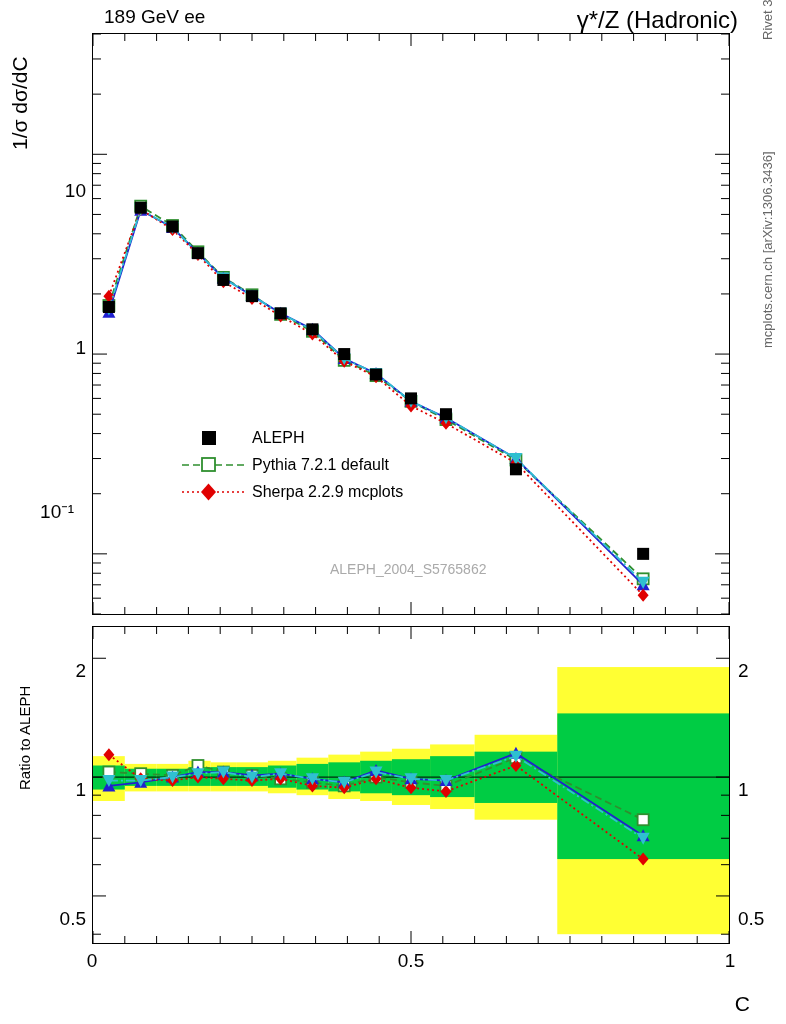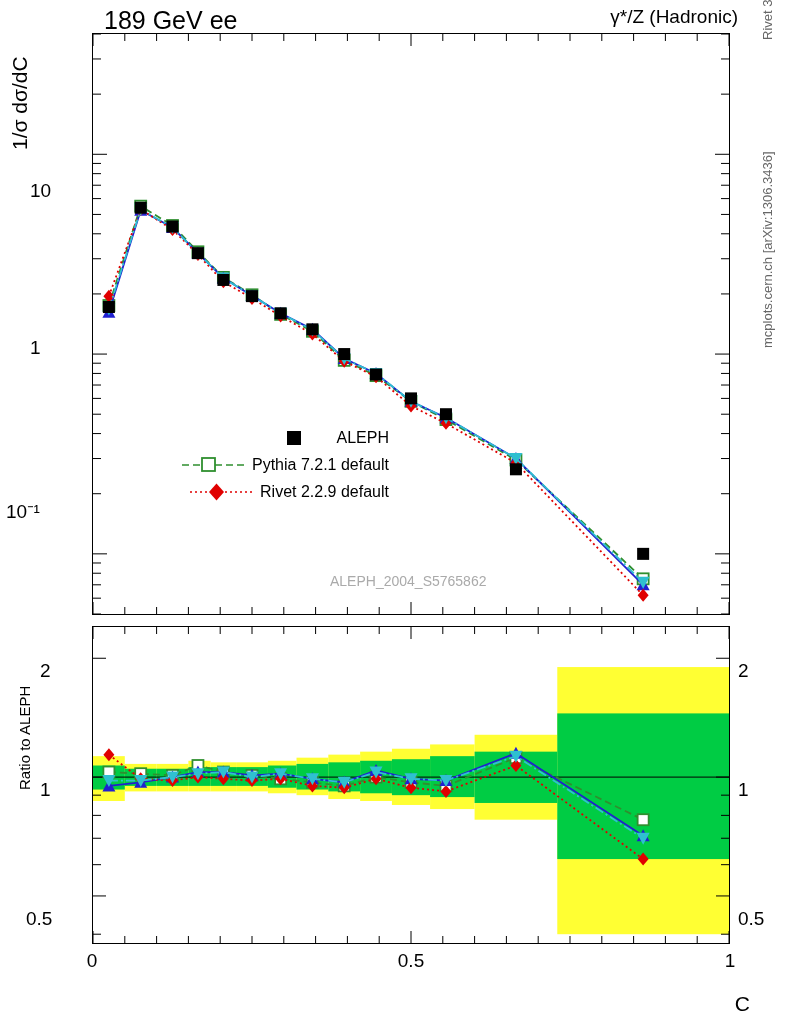--- a/index.html
+++ b/index.html
@@ -2,44 +2,44 @@
 <html><head>
 <meta charset="utf-8">
 <style>
   html,body{margin:0;padding:0;background:#ffffff;}
   body{width:786px;height:1024px;font-family:"Liberation Sans",sans-serif;color:#000;}
   #root{position:relative;width:786px;height:1024px;overflow:hidden;}
 
   .abs{position:absolute;}
 
   
-  .hdr-left{left:104px;top:6px;font-size:25px;}
-  .hdr-right{right:48px;top:6px;font-size:19px;}
+  .hdr-left{left:104px;top:6px;font-size:19px;}
+  .hdr-right{right:48px;top:6px;font-size:24px;}
 
   
   #mainPanel{left:92px;top:33px;width:638px;height:582px;border:1px solid #000;box-sizing:border-box;background:#fff;}
   #ratioPanel{left:92px;top:626px;width:638px;height:318px;border:1px solid #000;box-sizing:border-box;background:#fff;}
 
   
   .ylabel-main{left:8px;top:70px;font-size:21px;transform-origin:left top;transform:rotate(-90deg);white-space:nowrap;}
   .ylabel-ratio{left:16px;top:700px;font-size:15px;transform-origin:left top;transform:rotate(-90deg);white-space:nowrap;}
   .xlabel{right:36px;top:992px;font-size:21px;}
 
   .rightlabel{position:absolute;font-size:13px;color:#666;white-space:nowrap;transform-origin:left top;transform:rotate(-90deg);}
 
-  .ytick-lab{position:absolute;font-size:19px;text-align:left;}
+  .ytick-lab{position:absolute;font-size:19px;text-align:right;}
   .xtick-lab{position:absolute;font-size:19px;text-align:center;}
 
   
   #legend{left:180px;top:424px;font-size:16px;}
-  .leg-row{height:27px;display:flex;align-items:center;justify-content:flex-end;}
+  .leg-row{height:27px;display:flex;align-items:center;}
   .leg-sym{width:66px;height:22px;position:relative;margin-right:6px;}
   .leg-txt{white-space:nowrap;}
 
-  .watermark{left:330px;top:573px;font-size:14px;color:#aaa;}
+  .watermark{left:330px;top:561px;font-size:14px;color:#aaa;}
 
   svg{display:block;}
 </style>
 </head>
 <body>
 
 <div id="root">
 
   <div class="abs hdr-left">189 GeV ee</div>
   <div class="abs hdr-right">γ*/Z (Hadronic)</div>
@@ -260,21 +260,21 @@
       </span>
       <span class="leg-txt">Pythia 7.2.1 default</span>
     </div>
     <div class="leg-row">
       <span class="leg-sym">
         <svg width="66" height="22">
           <line x1="2" y1="11" x2="64" y2="11" stroke="#e00000" stroke-width="1.6" stroke-dasharray="2,3"></line>
           <polygon points="28.5,2.5 36,11 28.5,19.5 21,11" fill="#e00000"></polygon>
         </svg>
       </span>
-      <span class="leg-txt">Rivet 2.2.9 default</span>
+      <span class="leg-txt">Sherpa 2.2.9 mcplots</span>
     </div>
   </div>
 
   <div class="abs watermark">ALEPH_2004_S5765862</div>
 
   <div class="abs" id="ratioPanel">
     <svg id="ratioSvg" width="636" height="316" viewBox="0 0 636 316">
         <g>
           <rect x="0" y="129.14841819070872" width="31.8" height="44.831915205811384" fill="#ffff33"></rect>
           <rect x="31.8" y="136.90787208381977" width="31.8" height="27.49149586165848" fill="#ffff33"></rect>

